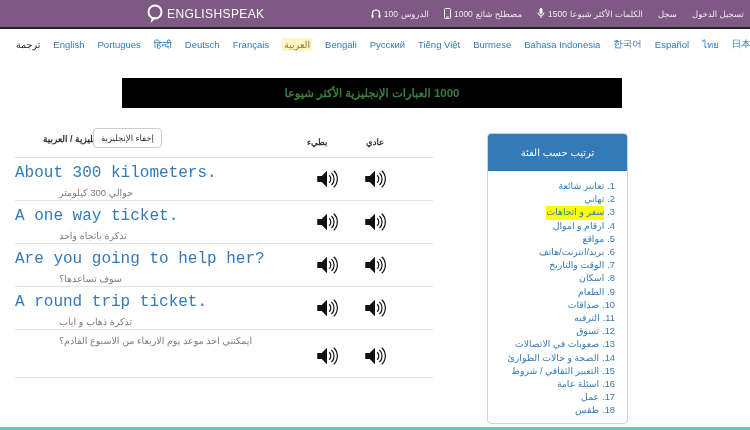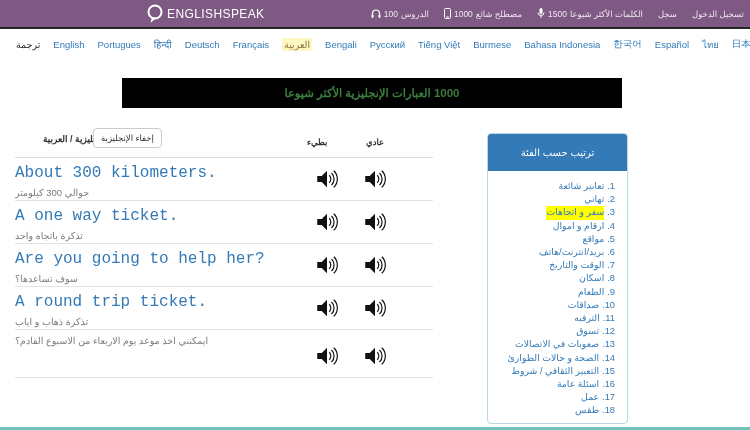--- a/index.html
+++ b/index.html
@@ -36,21 +36,21 @@
                 color:#333; direction:rtl; }
   .hide-btn { position:absolute; left:78px; top:2px; font-size:8.5px; padding:4px 7px;
               border:1px solid #ccc; border-radius:4px; background:#fff; color:#333;
               direction:rtl; cursor:pointer; }
   .col-lbl { position:absolute; top:11px; font-size:8.5px; font-weight:bold; color:#333; }
   .col-slow { left:292px; }
   .col-normal { left:351px; }
   .prow { position:relative; height:43px; border-bottom:1px solid #e3e3e3; }
   .prow .en { display:inline-block; margin-top:6px; font-size:16px; color:#337ab7;
               text-decoration:none;font-family:Liberation Mono, monospace; }
-  .prow .ar { margin-top:5px; font-size:9.5px; color:#7b7b7b; direction:rtl; text-align:left; }
+  .prow .ar { margin-top:5px; font-size:9.5px; color:#7b7b7b; direction:rtl; text-align:left;margin-left:44px; }
   .spk { position:absolute; top:9px; width:26px; height:26px; background:none; border:none;
          padding:0; cursor:pointer; }
   .spk.s { left:299px; }
   .spk.n { left:347px; }
 
   
   .panel { position:absolute; left:487px; top:133px; width:141px; height:291px;
            background:#fff; border:1px solid #b8d9e5; border-radius:4px; }
   .phead { height:37px; background:#337ab7; color:#fff; font-size:10px; line-height:37px;
            text-align:center; border-radius:3px 3px 0 0; direction:rtl; }

